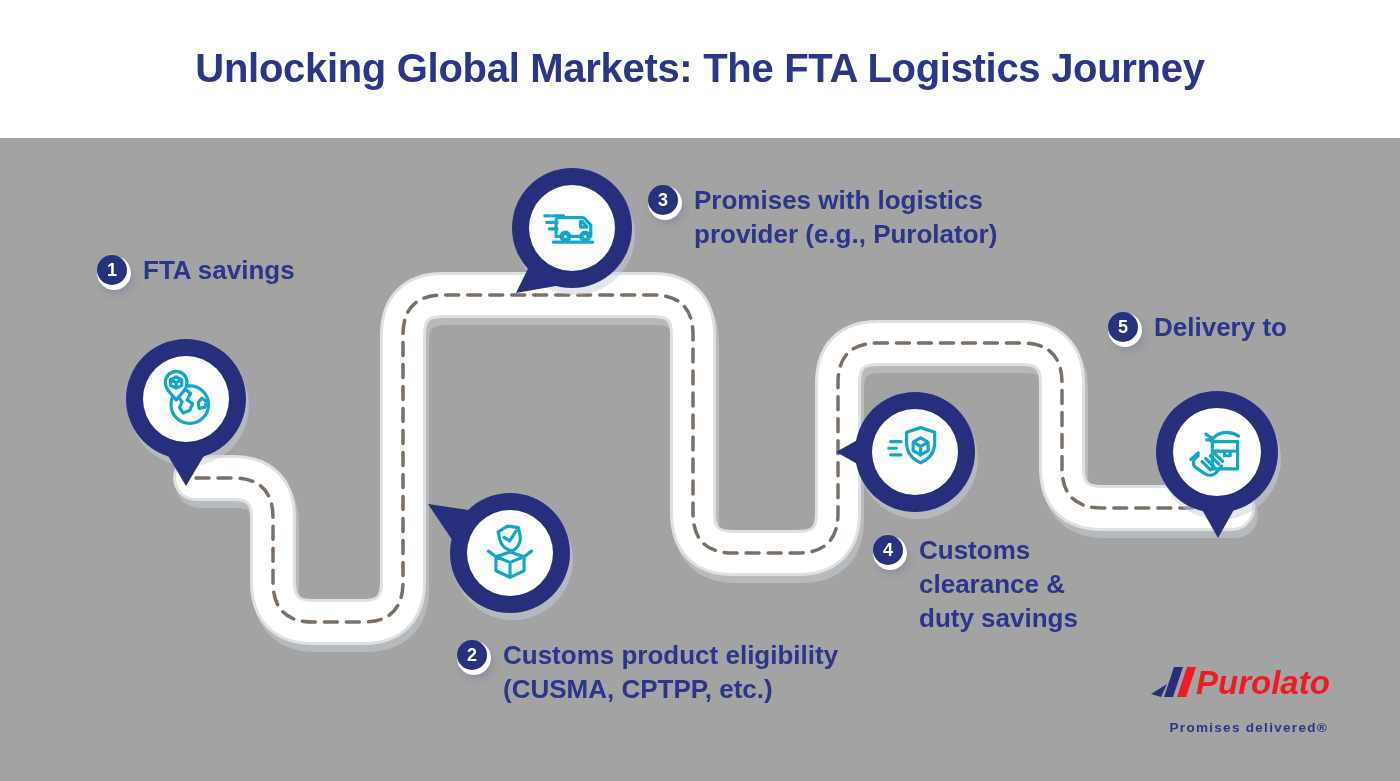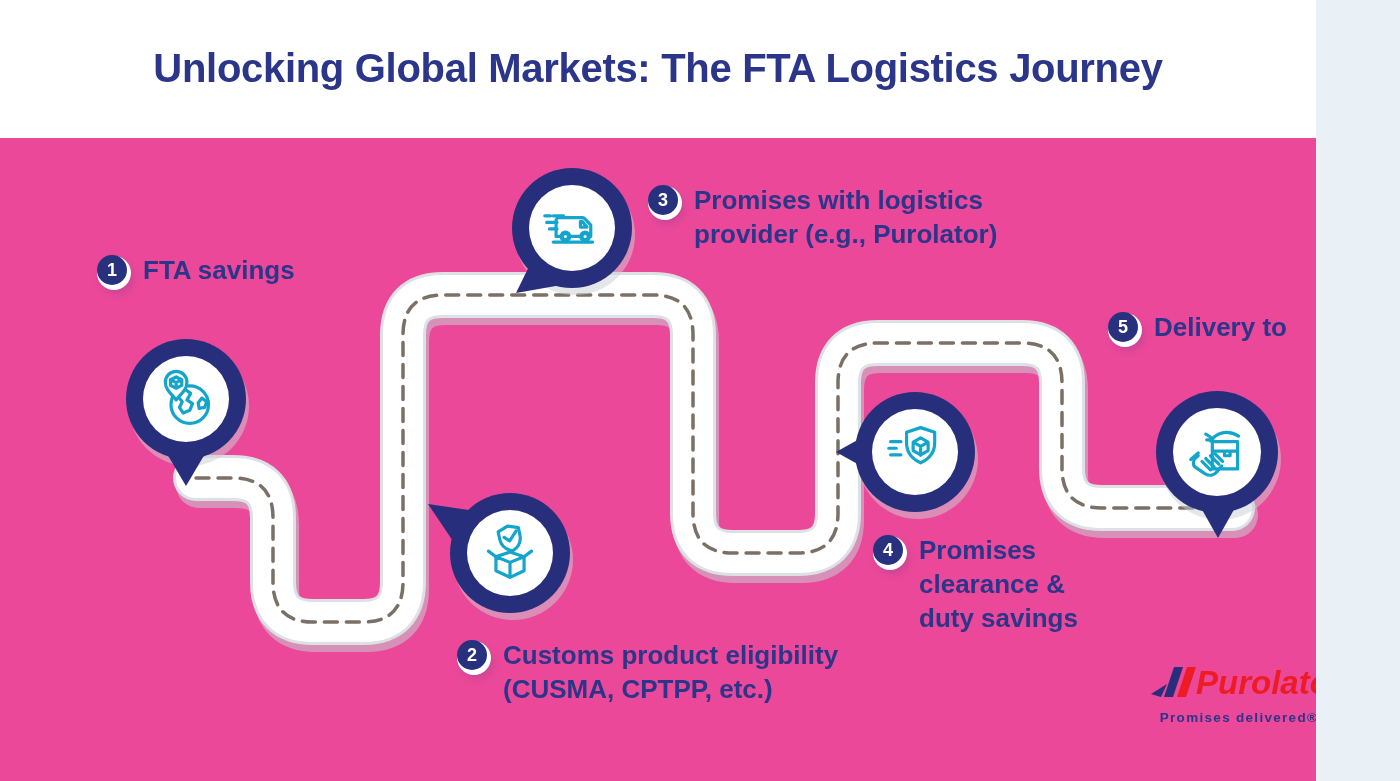--- a/index.html
+++ b/index.html
@@ -1,18 +1,18 @@
 <!DOCTYPE html>
 <html><head>
 <meta charset="utf-8">
 <style>
   html,body{margin:0;padding:0;background:#eaf1f6;}
   #stage{
-    position:relative;width:1288px;height:781px;overflow:hidden;
-    background:#ec4899;font-family:"Liberation Sans",sans-serif;padding-left:28px;
+    position:relative;width:1400px;height:781px;overflow:hidden;
+    background:#a3a3a3;font-family:"Liberation Sans",sans-serif;
   }
   .top-band{position:absolute;top:0;left:0;width:1400px;height:138px;background:#ffffff;}
   .title{
     position:absolute;top:46px;left:0;right:0;text-align:center;
     font-size:40px;font-weight:bold;color:#2b3589;white-space:nowrap;letter-spacing:-0.3px;
   }
   .road-layer{position:absolute;top:0;left:0;}
   .step{
     position:absolute;display:flex;align-items:flex-start;z-index:5;
   }
@@ -21,21 +21,21 @@
     background:#28317e;color:#ffffff;font-size:18px;font-weight:bold;
     display:flex;align-items:center;justify-content:center;margin-top:2px;
     box-shadow:2px 3px 0 2px #ffffff, 5px 8px 10px rgba(43,53,137,0.22);
   }
   .step-text{
     margin-left:16px;color:#2b3589;font-size:26px;font-weight:bold;line-height:34px;
   }
   .step-line:empty{display:none;}
   .logo{position:absolute;left:1150px;top:662px;width:180px;z-index:5;}
   .tagline{
-    margin-top:4px;text-align:center;color:#2b3589;
+    margin-top:14px;text-align:right;color:#2b3589;
     font-size:13.5px;font-weight:bold;letter-spacing:1.3px;padding-right:2px;
   }
 </style>
 </head>
 <body>
 
 <div id="stage">
   <div class="top-band"></div>
   <div class="title">Unlocking Global Markets: The FTA Logistics Journey</div>
 
@@ -153,21 +153,21 @@
     <div class="step-text">
       <div class="step-line">Promises with logistics</div>
       <div class="step-line">provider (e.g., Purolator)</div>
 
     </div>
   </div>
 
   <div class="step" style="left:873px;top:533px;">
     <div class="badge">4</div>
     <div class="step-text">
-      <div class="step-line">Promises</div>
+      <div class="step-line">Customs</div>
       <div class="step-line">clearance &amp;</div>
       <div class="step-line">duty savings</div>
     </div>
   </div>
 
   <div class="step" style="left:1108px;top:310px;">
     <div class="badge">5</div>
     <div class="step-text">
       <div class="step-line">Delivery to</div>
 

